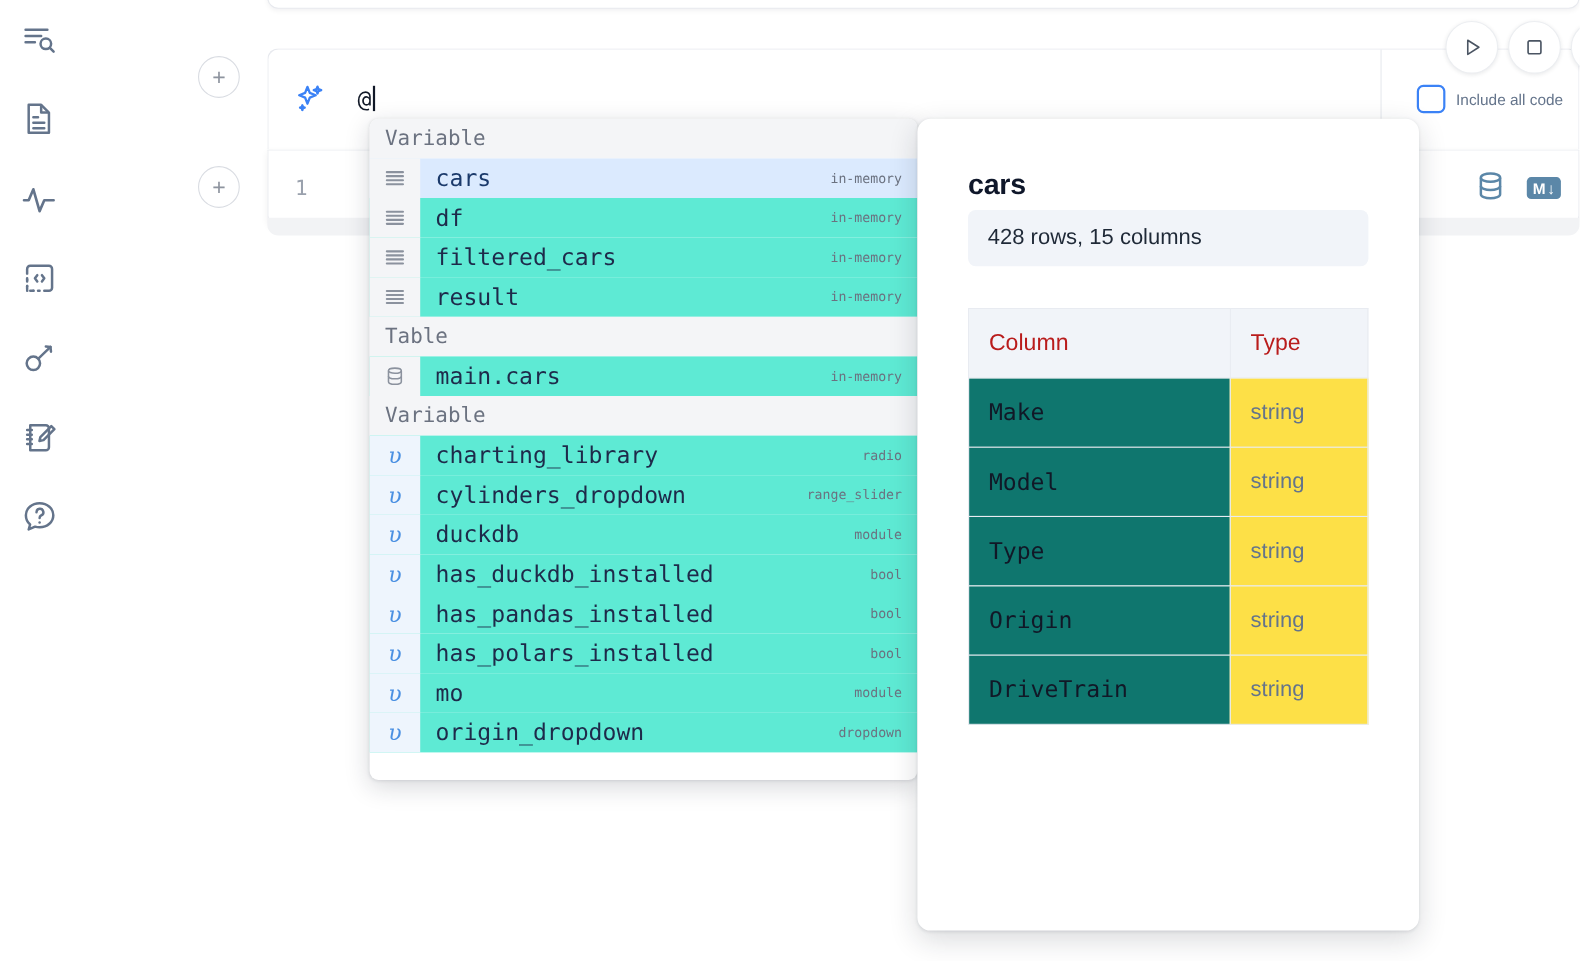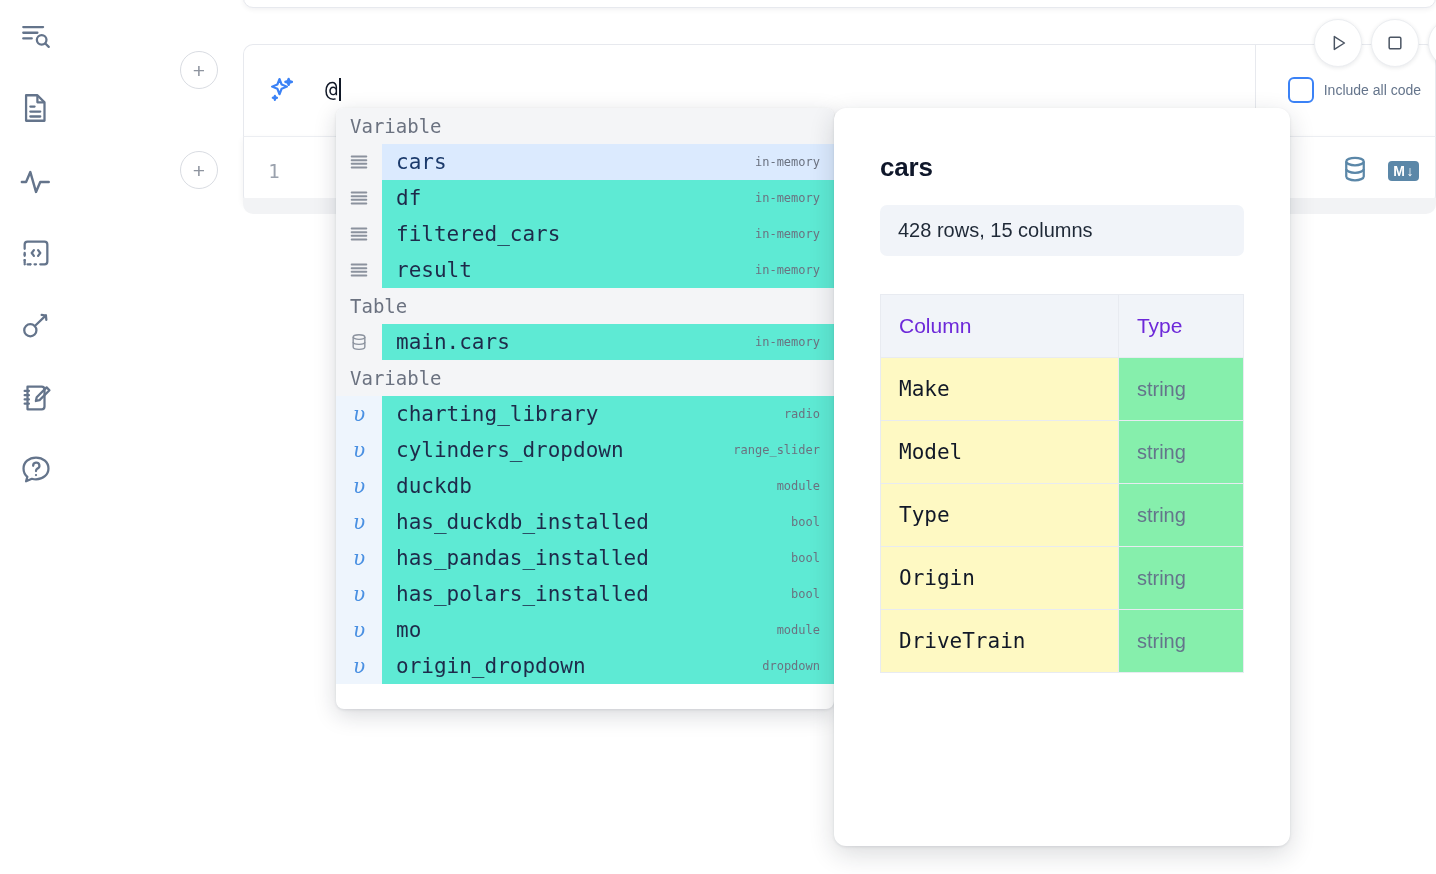--- a/index.html
+++ b/index.html
@@ -149,33 +149,33 @@
   
   .preview {
     position: absolute; left: 834px; top: 108px; width: 456px; height: 738px;
     background: #ffffff; border-radius: 12px; overflow: hidden;
     box-shadow: 0 8px 26px rgba(22,28,45,.16), 0 1px 3px rgba(22,28,45,.10);
     padding: 44px 46px 0 46px;
   }
   .pv-title { font-size: 26px; font-weight: bold; color: #0f172a; letter-spacing: -.2px; }
   .pv-source { margin-top: 17px; font-size: 20px; color: #64748b; }
   .pv-stats {
-    margin-top: 22px; background: #f1f4f9; border-radius: 7px;
+    margin-top: 8px; background: #f1f4f9; border-radius: 7px;
     padding: 14px 18px; font-size: 20px; color: #1f2937;
   }
   .pv-table { margin-top: 38px; width: 100%; border-collapse: collapse; }
   .pv-table th, .pv-table td {
     border: 1px solid #e8ebf1; text-align: left; padding: 19px 18px;
   }
-  .pv-table th { background: #f1f4f9; font-size: 21px; font-weight: normal; color: #6d28d9; }
+  .pv-table th { background: #f1f4f9; font-size: 21px; font-weight: normal; color: #b91c1c; }
   .pv-table td.col {
     font-family: "DejaVu Sans Mono", monospace; font-size: 21px; color: #111827;
-    background: #fef9c3;
-  }
-  .pv-table td.typ { font-size: 20px; color: #64748b; background: #86efac; }
+    background: #0f766e;
+  }
+  .pv-table td.typ { font-size: 20px; color: #64748b; background: #fde047; }
 </style>
 </head>
 <body>
 
 <div id="root">
 
   <div class="rail">
     <div class="rail-btn" style="top:17px">
       <svg width="34" height="34" viewBox="0 0 24 24" fill="none" stroke="currentColor" stroke-width="1.6" stroke-linecap="round">
         <path d="M3 5h14M3 9h10M3 13h6"></path>

